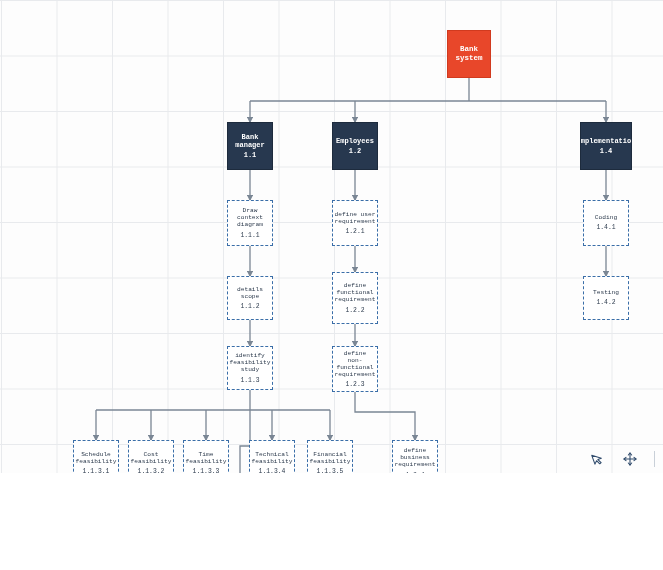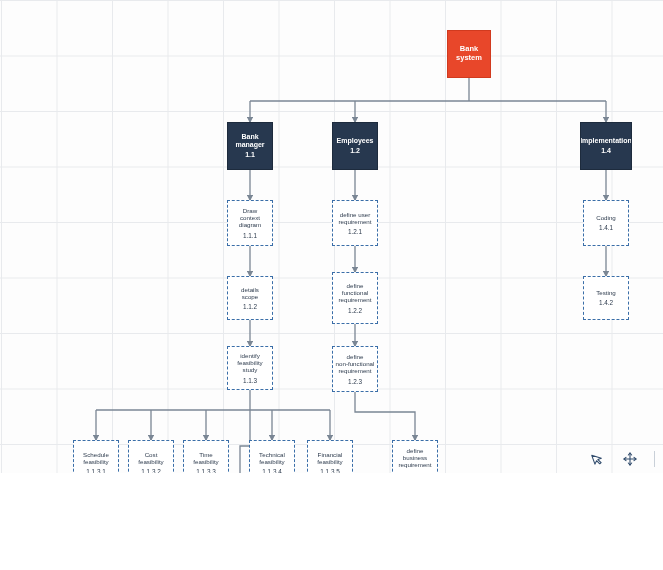--- a/index.html
+++ b/index.html
@@ -11,21 +11,21 @@
     position: relative;
     width: 663px;
     height: 473px;
     overflow: hidden;
     background-color: #fdfdfd;
     background-image:
       linear-gradient(to right, #e8eaed 1px, transparent 1px),
       linear-gradient(to bottom, #e8eaed 1px, transparent 1px);
     background-size: 55.5px 55.5px;
     background-position: 1px 0px;
-    font-family: Liberation Sans, sans-serif;
+    font-family: Liberation Mono, monospace;
   }
   #edges {
     position: absolute;
     left: 0; top: 0;
     width: 663px;
     height: 570px;
     pointer-events: none;
   }
   .node {
     position: absolute;

